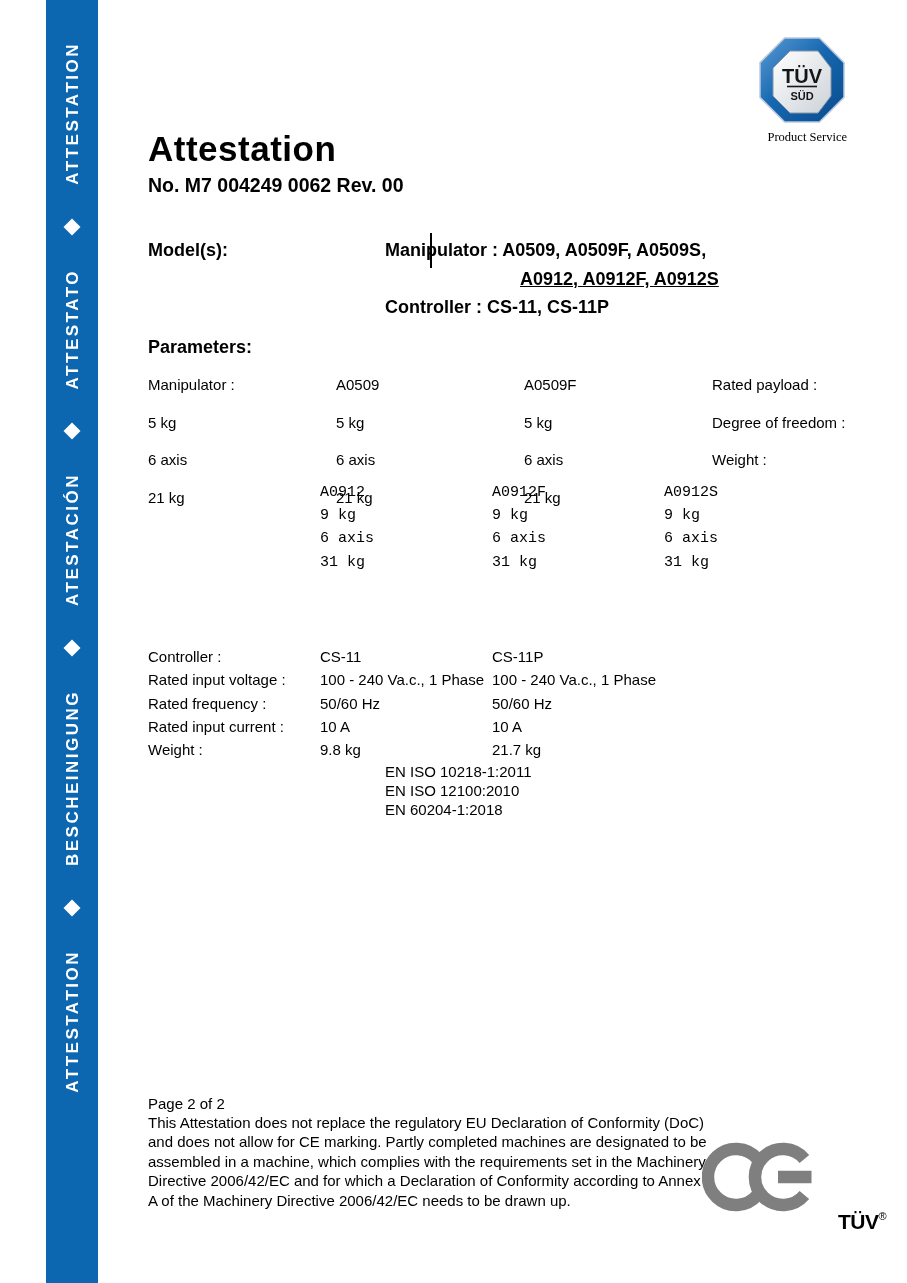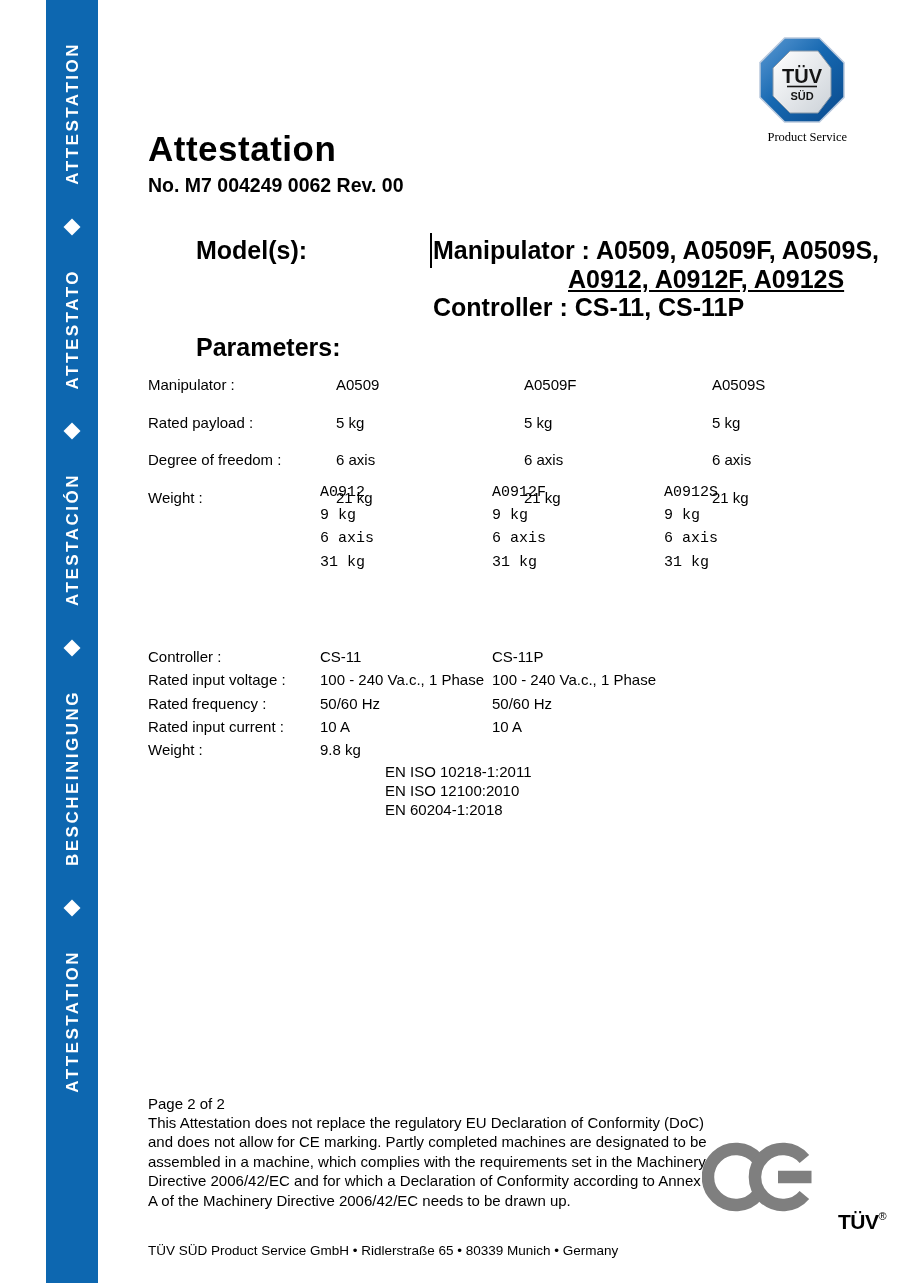--- a/index.html
+++ b/index.html
@@ -24,21 +24,21 @@
   .diamond { width:12px; height:12px; background:#fff; transform:rotate(45deg); flex:none; }
 
   
   .title   { left:148px; top:129px; font-size:35px; font-weight:bold; line-height:40px; letter-spacing:0.5px; }
   .doc-no  { left:148px; top:173px; font-size:19.5px; font-weight:bold; line-height:24px; }
 
   .logo-box { left:757px; top:36px; width:90px; height:90px; }
   .logo-caption { left:745px; top:129px; width:102px; text-align:right; font-size:12.5px; line-height:16px;font-family:Liberation Serif, serif; }
 
   
-  .b19 { font-size:25px; font-weight:bold; line-height:24px;margin-left:48px; }
+  .b19 { font-size:18px; font-weight:bold; line-height:24px; }
   .models-label { left:148px; top:238px; }
   .model-l1 { left:385px; top:238px; }
   .model-l2 { left:520px; top:267px;text-decoration:underline; }
   .model-l3 { left:385px; top:295px; }
   .caret { left:430px; top:233px; width:1.5px; height:35px; background:#000; }
 
   .params-label { left:148px; top:335px; }
 
   
   .ptable { position:absolute; left:148px; width:745px; display:grid;
@@ -109,21 +109,20 @@
   <div class="abs caret"></div>
   <div class="abs b19 model-l2">A0912, A0912F, A0912S</div>
   <div class="abs b19 model-l3">Controller : CS-11, CS-11P</div>
 
   <div class="abs b19 params-label">Parameters:</div>
 
   <div class="ptable tableA">
     <div>Manipulator :</div>
     <div>A0509</div>
     <div>A0509F</div>
-    <div>A0509S</div>
     <div>Rated payload :</div>
     <div>5 kg</div>
     <div>5 kg</div>
     <div>5 kg</div>
     <div>Degree of freedom :</div>
     <div>6 axis</div>
     <div>6 axis</div>
     <div>6 axis</div>
     <div>Weight :</div>
     <div>21 kg</div>
@@ -158,20 +157,21 @@
     <div>100 - 240 Va.c., 1 Phase</div>
     <div style="grid-column: span 2;">100 - 240 Va.c., 1 Phase</div>
     <div>Rated frequency :</div>
     <div>50/60 Hz</div>
     <div style="grid-column: span 2;">50/60 Hz</div>
     <div>Rated input current :</div>
     <div>10 A</div>
     <div style="grid-column: span 2;">10 A</div>
     <div>Weight :</div>
     <div>9.8 kg</div>
+    <div style="grid-column: span 2;">21.7 kg</div>
   </div>
 
   <div class="abs standards">
     <div>EN ISO 10218-1:2011</div>
     <div>EN ISO 12100:2010</div>
     <div>EN 60204-1:2018</div>
   </div>
 
   <div class="abs page-num">Page 2 of 2</div>
   <div class="abs disclaimer">This Attestation does not replace the regulatory EU Declaration of Conformity (DoC) and does not allow for CE marking. Partly completed machines are designated to be assembled in a machine, which complies with the requirements set in the Machinery Directive 2006/42/EC and for which a Declaration of Conformity according to Annex II A of the Machinery Directive 2006/42/EC needs to be drawn up.</div>
@@ -179,15 +179,14 @@
   <div class="abs ce-box">
     <svg width="115" height="82" viewBox="0 0 115 82">
       <path d="M55.4 23 A28 28 0 1 0 55.4 59" fill="none" stroke="#7f7f7f" stroke-width="12.5"></path>
       <path d="M102.4 23 A28 28 0 1 0 102.4 59" fill="none" stroke="#7f7f7f" stroke-width="12.5"></path>
       <path d="M76 41 H109.5" fill="none" stroke="#7f7f7f" stroke-width="12.5"></path>
     </svg>
   </div>
 
   <div class="abs tuv-mark"><span>TÜV</span><sup>®</sup></div>
 
-  <div class="abs address">TÜV SÜD Product Service GmbH • Ridlerstraße 65 • 80339 Munich • Germany</div>
 
 </div>
 
 </body></html>

